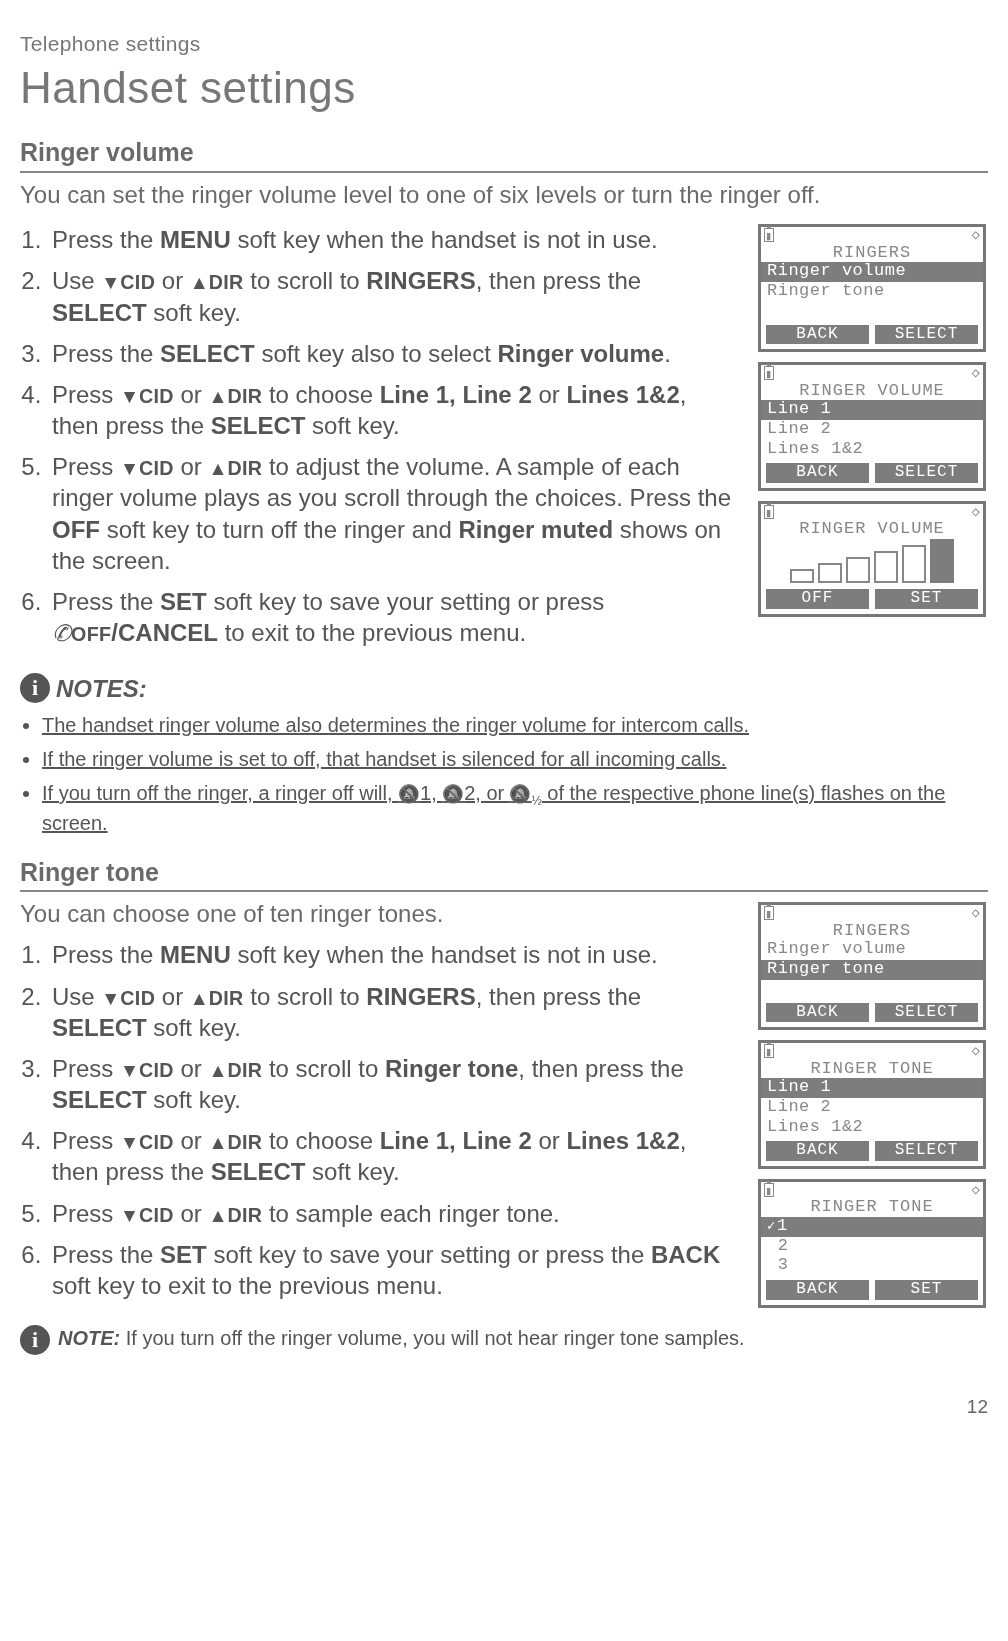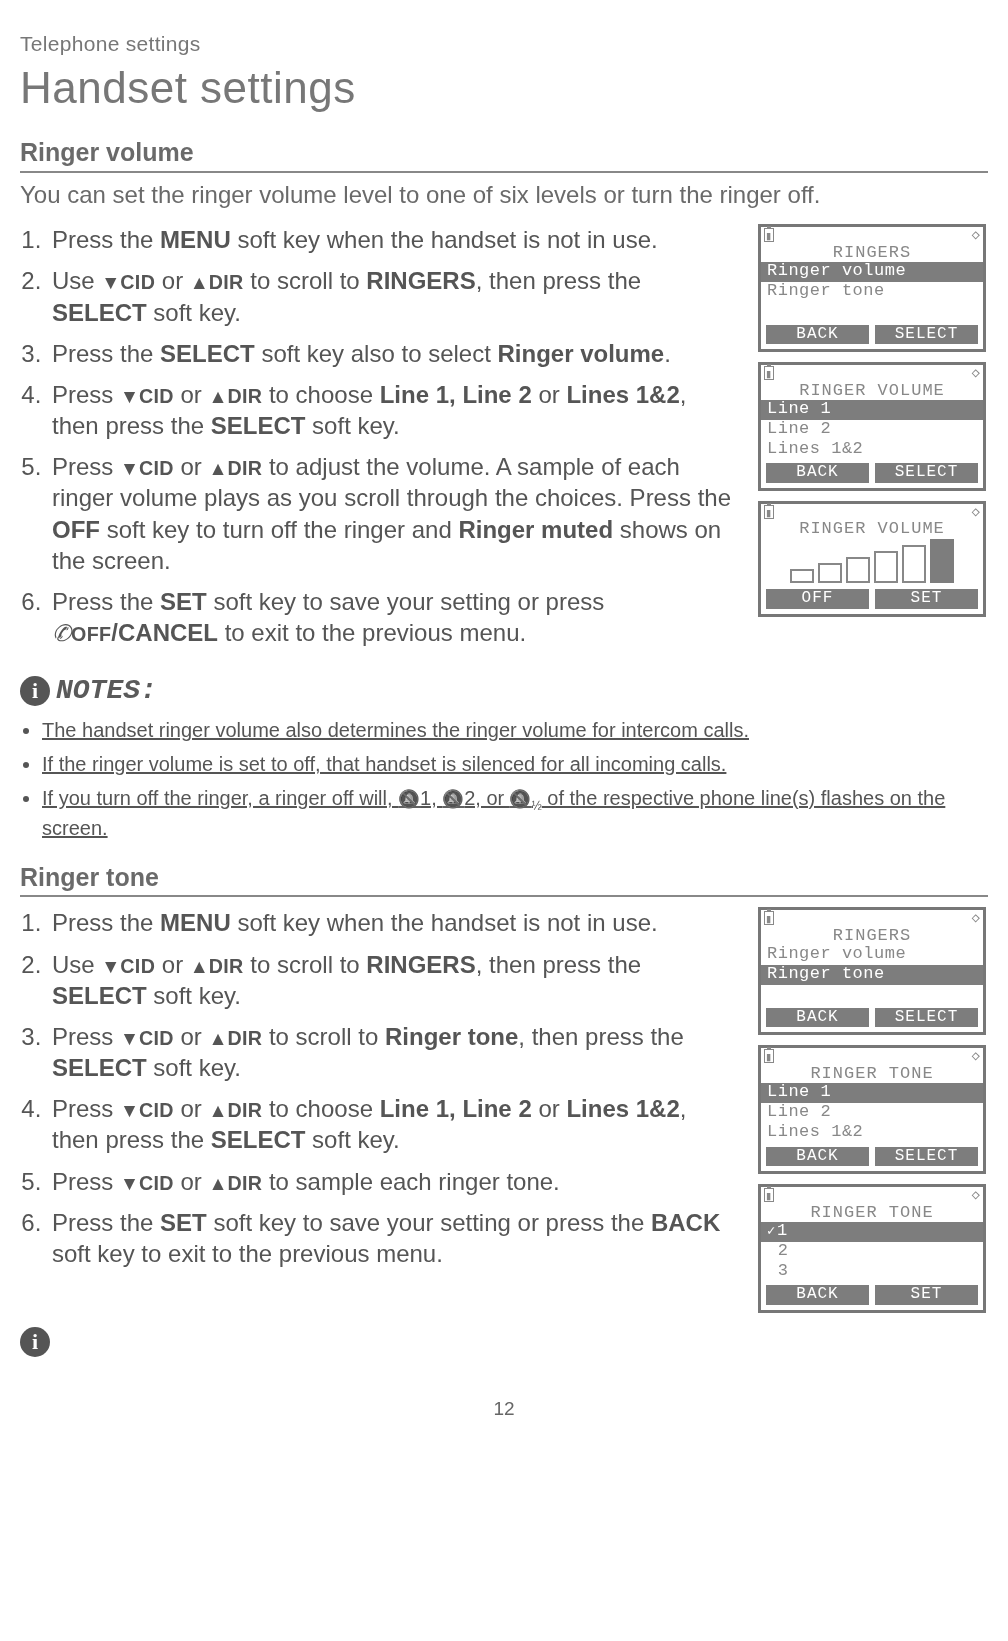--- a/index.html
+++ b/index.html
@@ -74,21 +74,21 @@
     gap: 6px;
     margin-top: 14px;
     margin-bottom: 8px;
   }
   .info-icon {
     width: 30px; height: 30px; border-radius: 50%;
     background: #555; color: white; font-weight: bold;
     display: inline-flex; align-items: center; justify-content: center;
     font-family: Georgia, serif; font-size: 22px;
   }
-  .notes-title { font-weight: bold; font-style: italic; font-size: 28px; font-family: Liberation Mono, monospace; }
+  .notes-title { font-weight: bold; font-style: italic; font-size: 24px; }
   ul.notes {
     font-size: 20px;
     color: #555;
     padding-left: 22px;
     margin: 0 0 18px 0;
   }
   ul.notes li { margin-bottom: 8px; text-decoration: underline; }
 
   .note-single {
     display: flex; align-items: flex-start; gap: 8px;
@@ -133,21 +133,21 @@
   .lcd-bars {
     display: flex; align-items: flex-end; gap: 4px;
     height: 40px; padding: 4px 10px 2px 10px; justify-content:center;
   }
   .lcd-bar {
     width: 20px; background: #fff; border: 2px solid #888;
   }
   .lcd-bar.fill { background: #7d7d7d; border-color:#7d7d7d; }
   .lcd .check::before { content: "✓"; font-size: 14px; margin-right: 1px; }
 
-  .page-num { text-align: center; font-size: 19px; color: #666; margin-top: 40px; }
+  .page-num { text-align: right; font-size: 19px; color: #666; margin-top: 40px; }
 </style>
 </head>
 <body>
 
 <div class="header-small">Telephone settings</div>
 <div class="header-large">Handset settings</div>
 
 <div class="section-heading">Ringer volume</div>
 <div class="intro">You can set the ringer volume level to one of six levels or turn the ringer off.</div>
 
@@ -222,20 +222,21 @@
 </div>
 <ul class="notes">
   <li>The handset ringer volume also determines the ringer volume for intercom calls.</li>
   <li>If the ringer volume is set to off, that handset is silenced for all incoming calls.</li>
   <li><span>If you turn off the ringer, a ringer off will, </span><span class="bell-icon"></span><span>1, </span><span class="bell-icon"></span><span>2, or </span><span class="bell-icon"></span><span class="sub">½</span><span> of the respective phone line(s) flashes on the screen.</span></li>
 </ul>
 
 <div class="section-heading">Ringer tone</div>
 <div class="content-row">
   <div class="steps-col">
+    <div class="intro">You can choose one of ten ringer tones.</div>
     <ol class="steps">
       <li><span>Press the </span><span class="b">MENU</span><span> soft key when the handset is not in use.</span></li>
       <li><span>Use </span><span class="tri-down"></span><span class="sc">CID</span><span> or </span><span class="tri-up"></span><span class="sc">DIR</span><span> to scroll to </span><span class="b">RINGERS</span><span>, then press the </span><span class="b">SELECT</span><span> soft key.</span></li>
       <li><span>Press </span><span class="tri-down"></span><span class="sc">CID</span><span> or </span><span class="tri-up"></span><span class="sc">DIR</span><span> to scroll to </span><span class="b">Ringer tone</span><span>, then press the </span><span class="b">SELECT</span><span> soft key.</span></li>
       <li><span>Press </span><span class="tri-down"></span><span class="sc">CID</span><span> or </span><span class="tri-up"></span><span class="sc">DIR</span><span> to choose </span><span class="b">Line 1, Line 2</span><span> or </span><span class="b">Lines 1&amp;2</span><span>, then press the </span><span class="b">SELECT</span><span> soft key.</span></li>
       <li><span>Press </span><span class="tri-down"></span><span class="sc">CID</span><span> or </span><span class="tri-up"></span><span class="sc">DIR</span><span> to sample each ringer tone.</span></li>
       <li><span>Press the </span><span class="b">SET</span><span> soft key to save your setting or press the </span><span class="b">BACK</span><span> soft key to exit to the previous menu.</span></li>
     </ol>
   </div>
 
@@ -282,15 +283,16 @@
       <div class="lcd-buttons">
         <div class="lcd-btn">BACK</div>
         <div class="lcd-btn">SET</div>
       </div>
     </div>
   </div>
 </div>
 
 <div class="note-single">
   <span class="info-icon">i</span>
+  <span class="note-text"><span class="note-bold-it">NOTE:</span><span> If you turn off the ringer volume, you will not hear ringer tone samples.</span></span>
 </div>
 
 <div class="page-num">12</div>
 
 </body></html>

